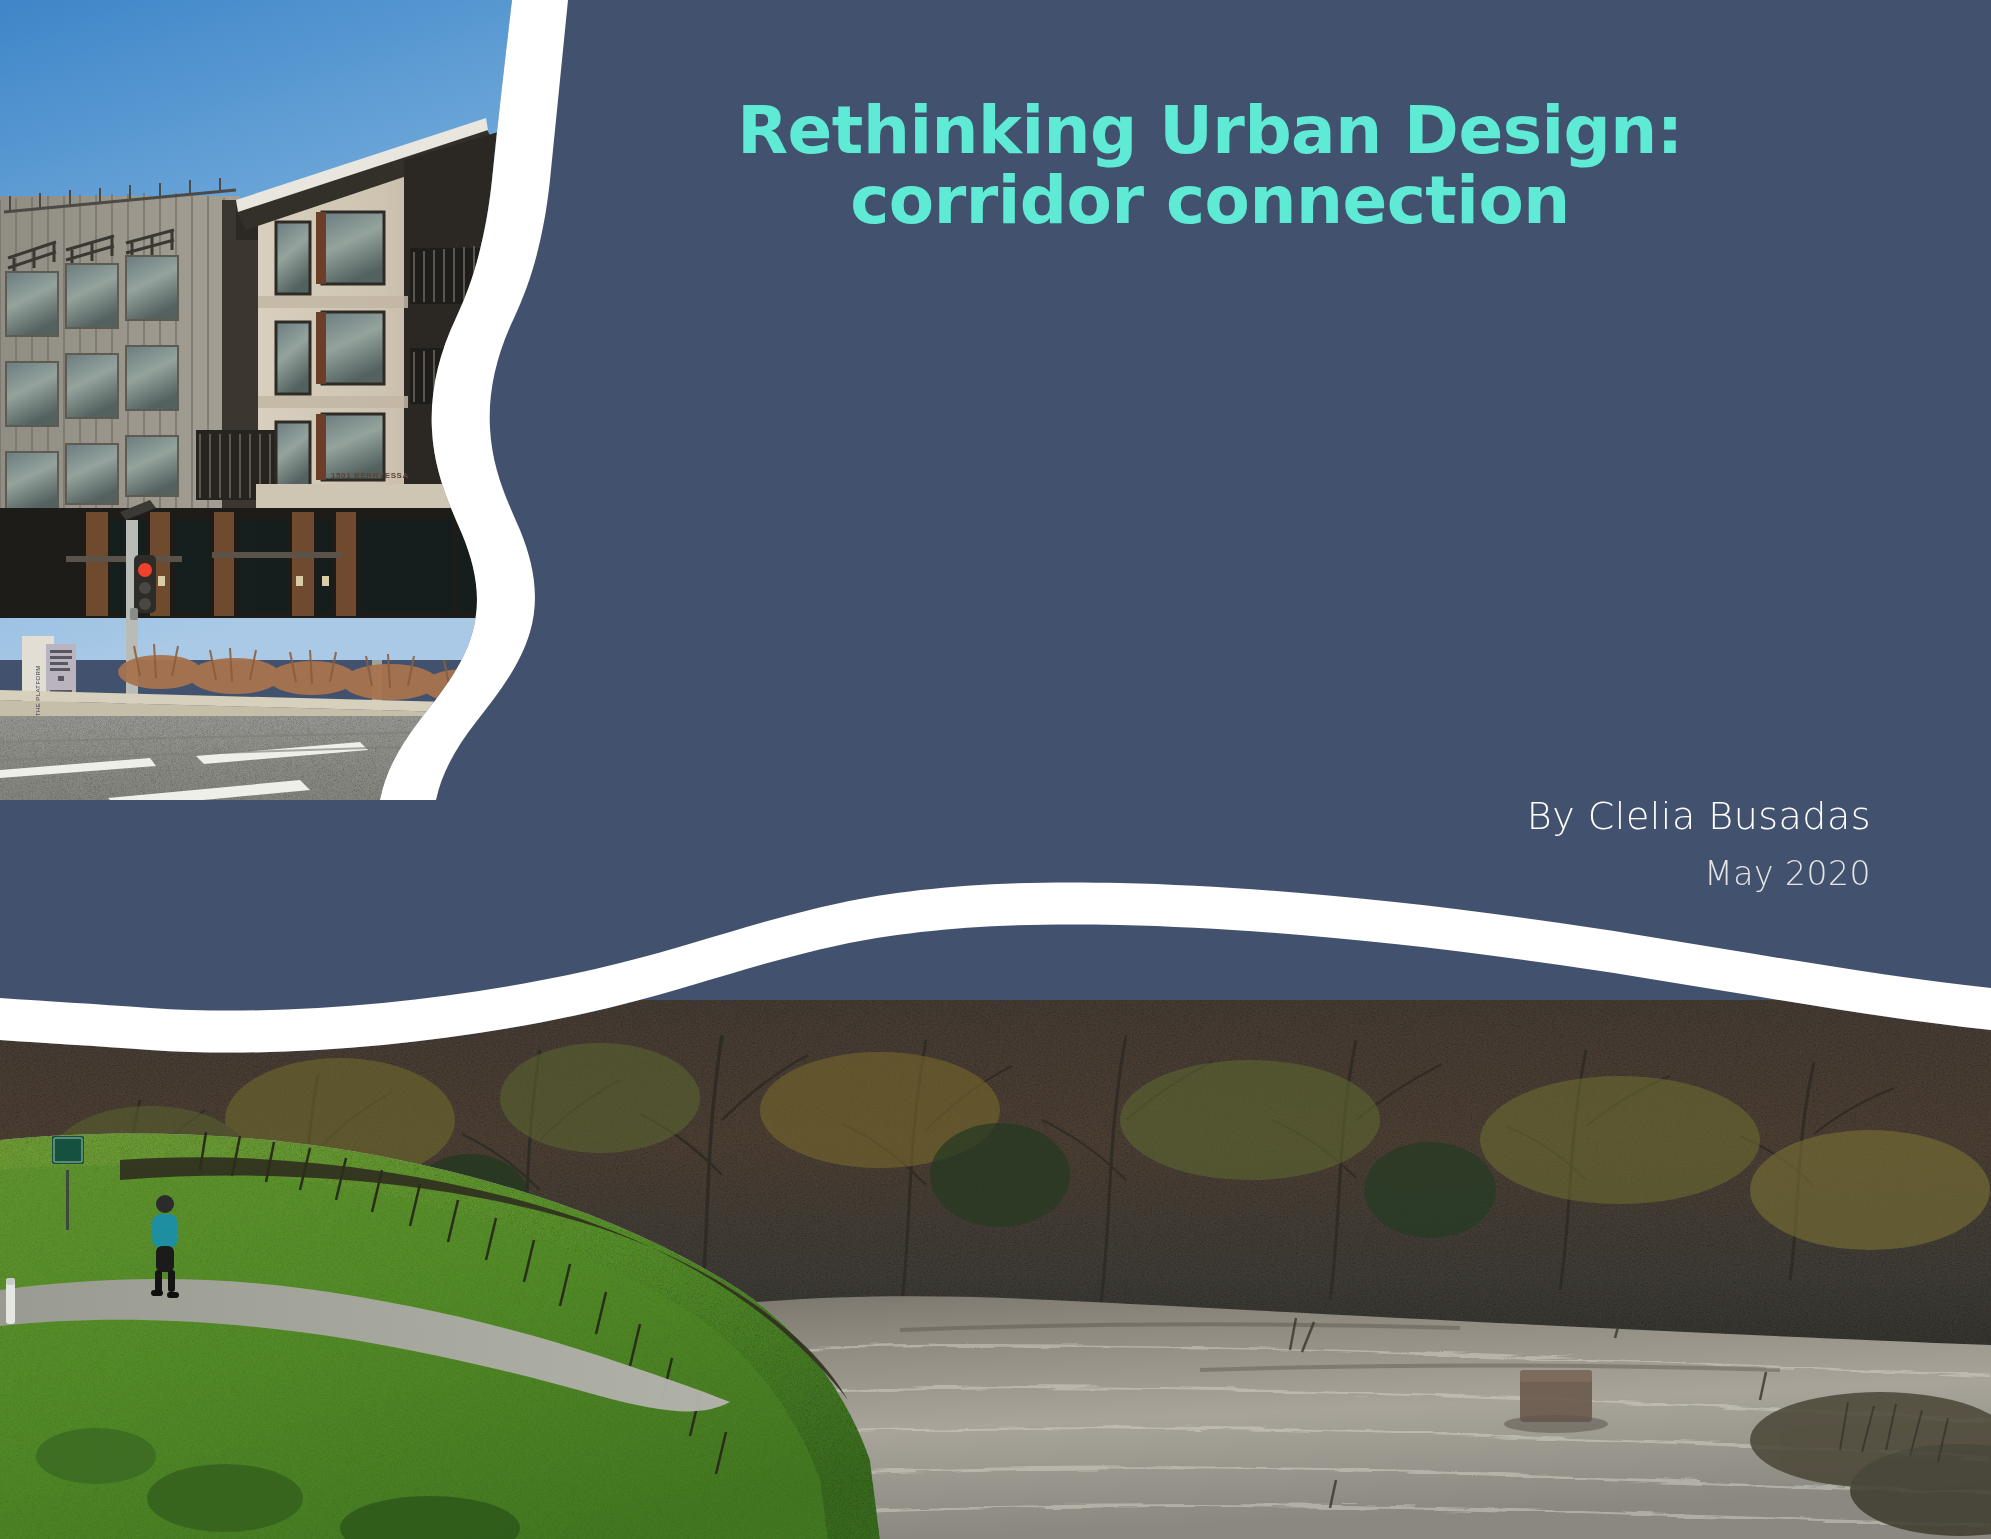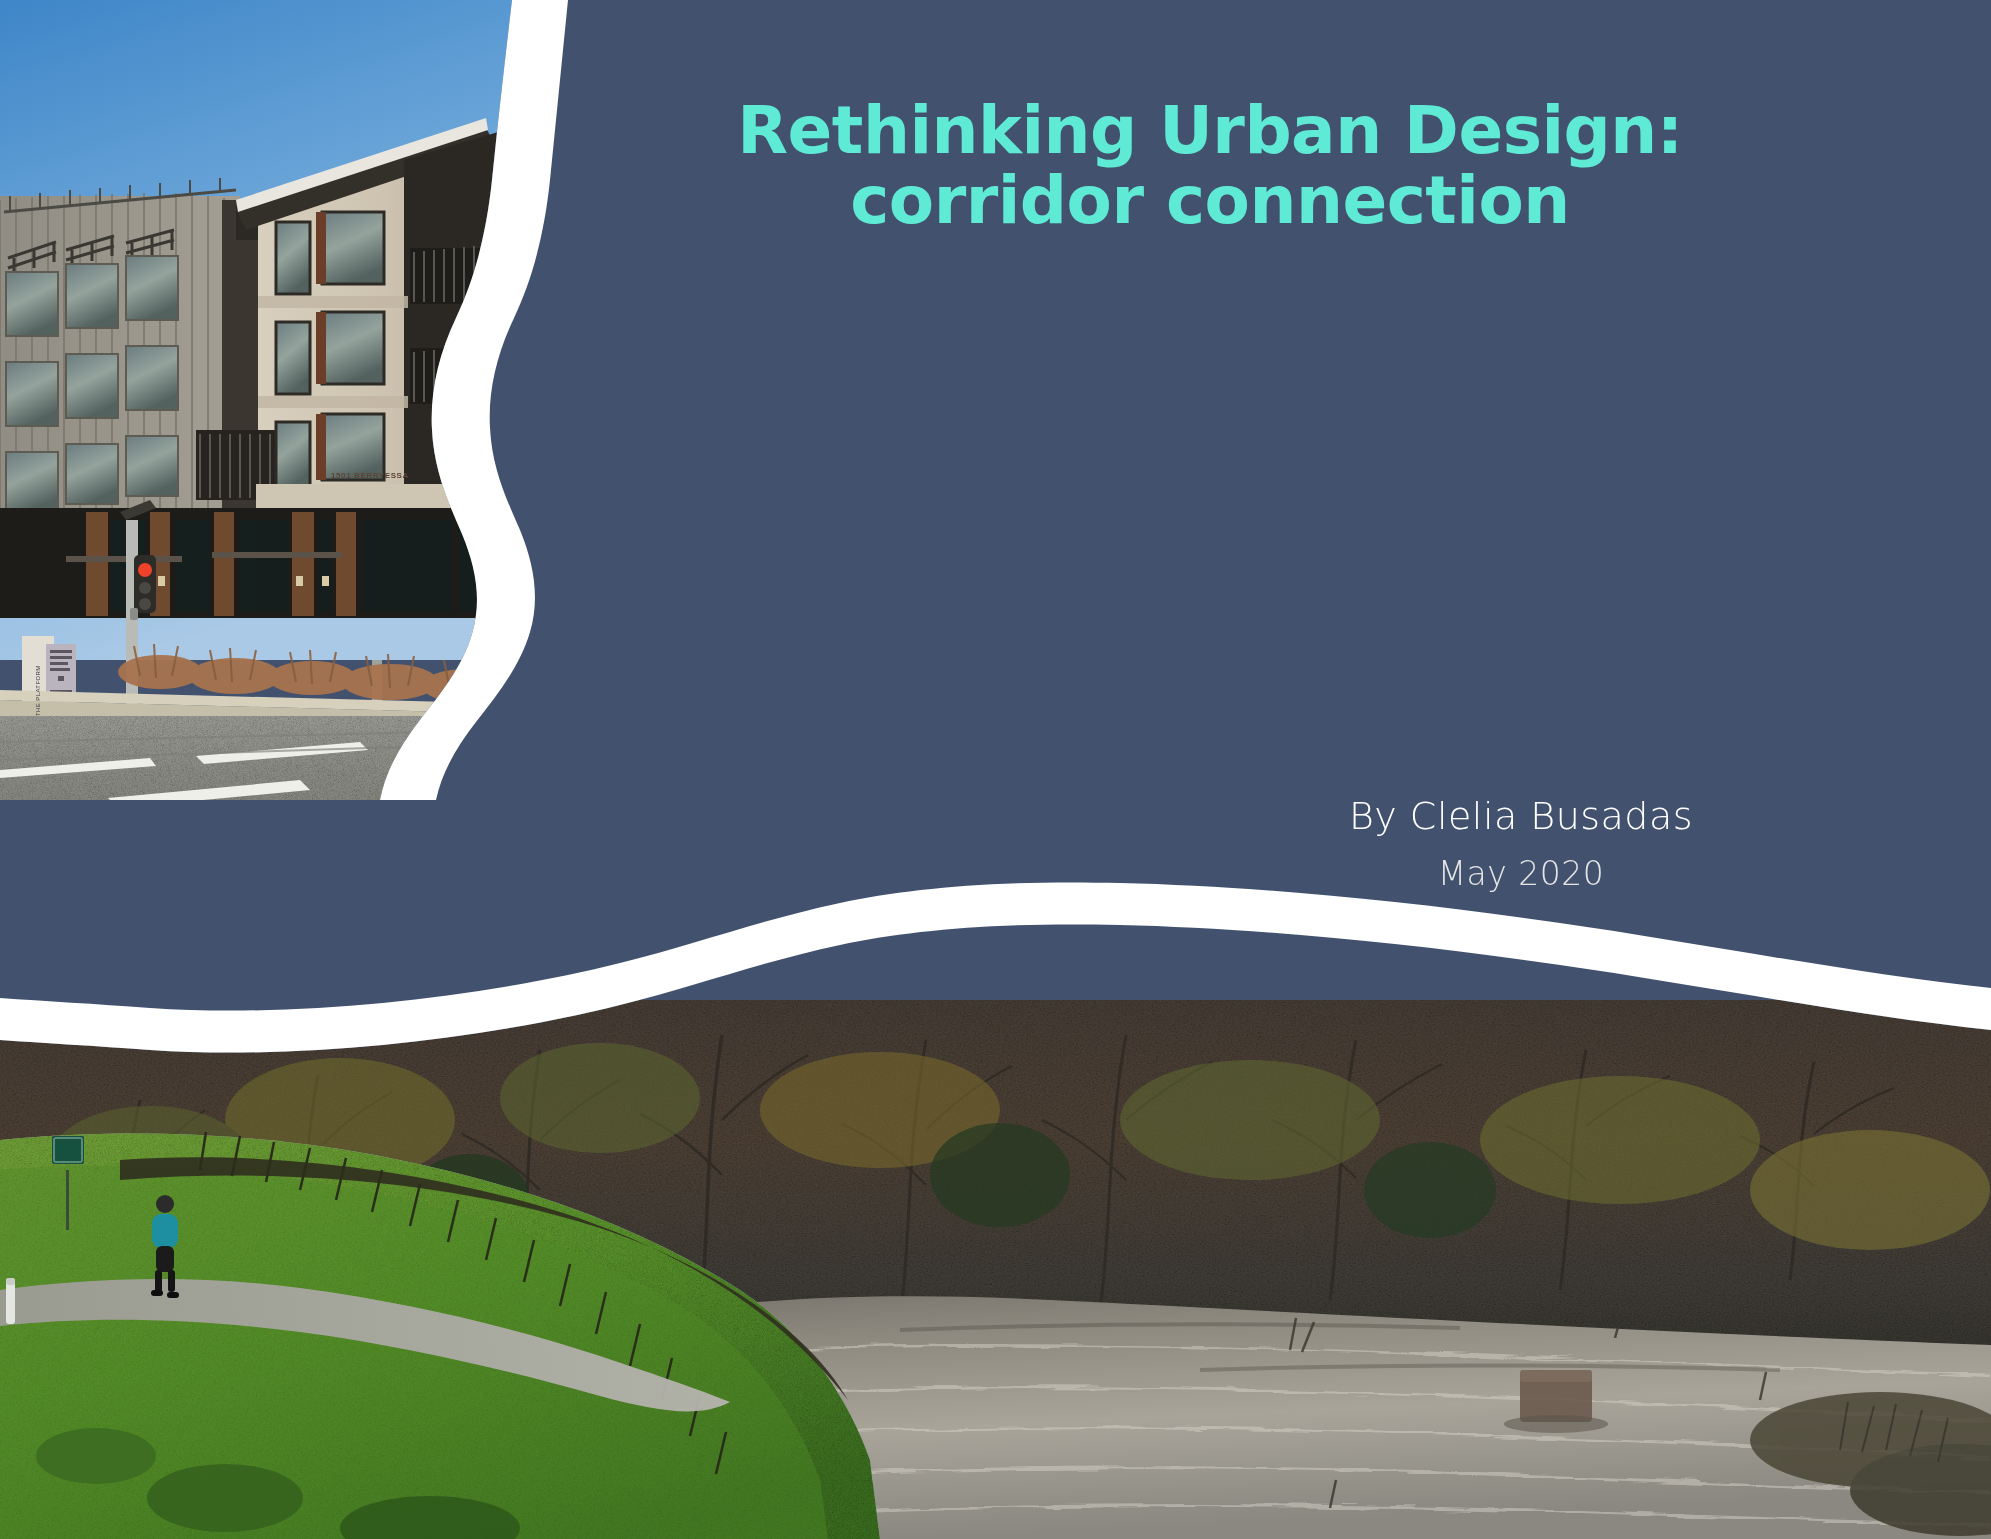--- a/index.html
+++ b/index.html
@@ -29,21 +29,21 @@
     font-size:66px;
     line-height:70px;
     letter-spacing:-0.5px;
   }
 
   
   .byline-block {
     position:absolute;
     right:120px; top:790px;
     width:700px;
-    text-align:center;
+    text-align:right;
     z-index:40;
   }
   .byline-author {
     display:block;
     color:#FFFFFF;
     font-family:"DejaVu Sans", sans-serif;
     font-weight:300;
     font-size:38px;
     line-height:52px;
     letter-spacing:0.5px;

